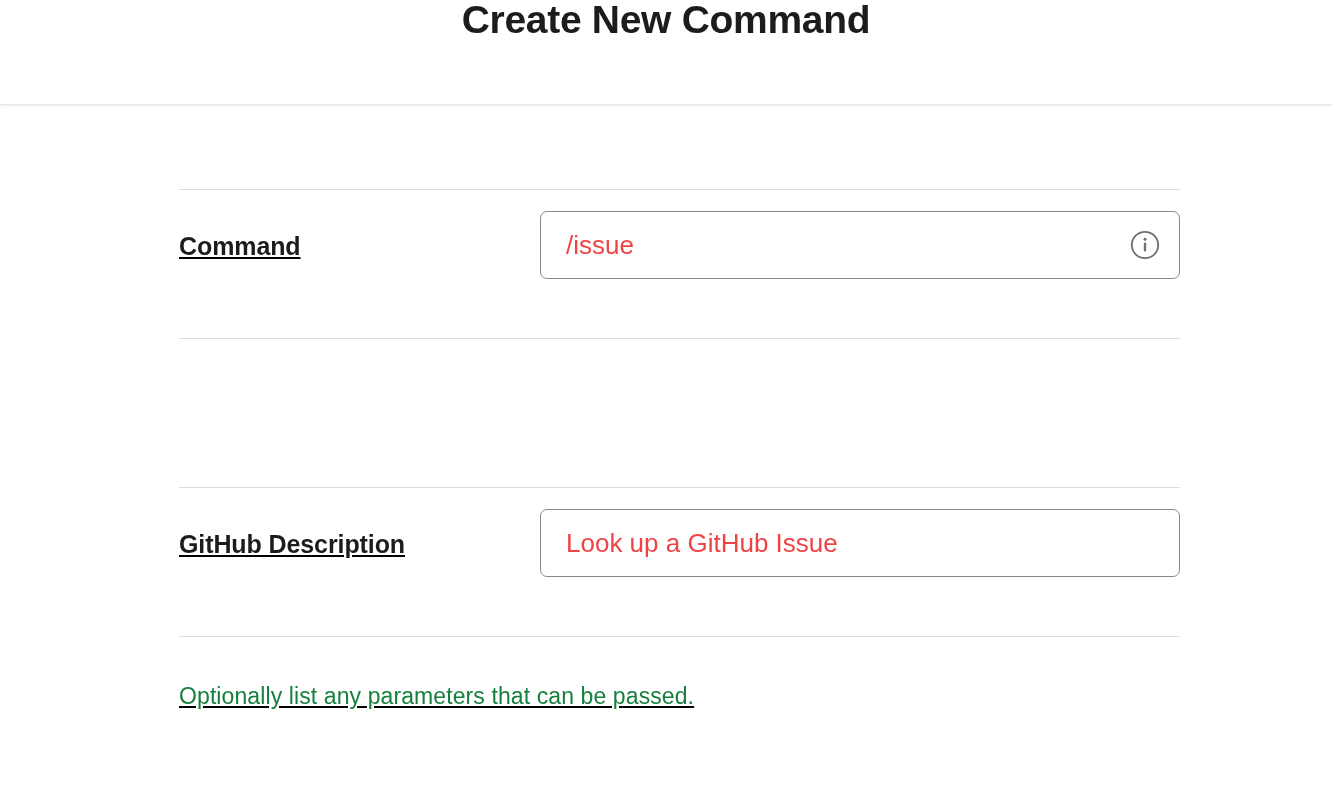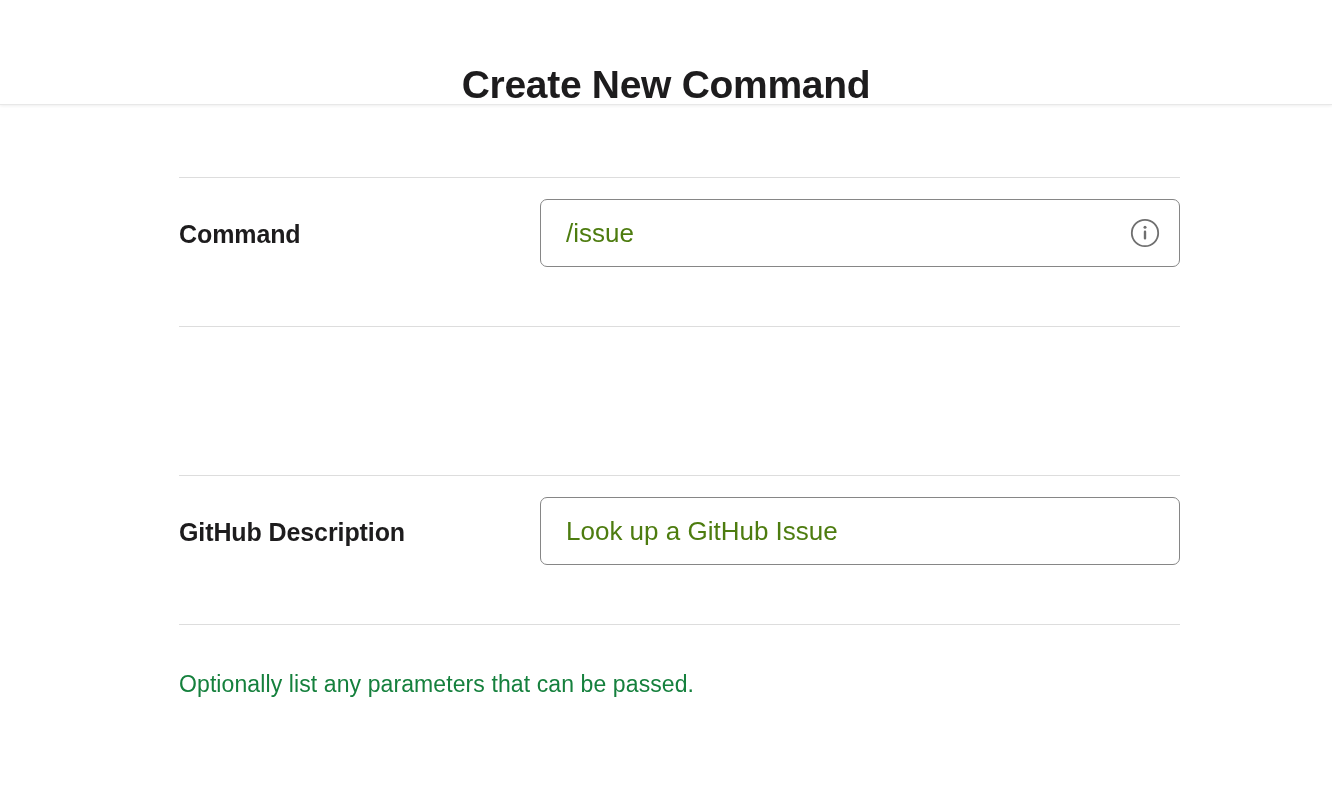--- a/index.html
+++ b/index.html
@@ -22,21 +22,21 @@
 
   
   .modal-header {
     position: absolute;
     top: 0;
     left: 0;
     width: 1332px;
     height: 105px;
     background: #ffffff;
     display: flex;
-    align-items: flex-end;
+    align-items: flex-start;
     justify-content: center;
     border-bottom: 1px solid #e8e8e8;
     box-shadow: 0 1px 3px rgba(0,0,0,0.07);
     z-index: 5;
   }
   .modal-title {
     font-size: 39px;
     font-weight: bold;
     color: #1d1c1d;
     letter-spacing: -0.3px;
@@ -50,22 +50,23 @@
     position: absolute;
     top: 106px;
     left: 0;
     width: 1332px;
     height: 704px;
     background: #ffffff;
     padding-top: 67px;
   }
   .form-inner {
     width: 1001px;
-    margin: 4px auto;
+    margin: 16px auto;
     margin-left: 179px;
+    text-decoration: underline;
   }
 
   .divider {
     height: 1px;
     width: 1001px;
     background: #dddddd;
     border: 0;
     margin: 0;
   }
 
@@ -98,21 +99,21 @@
     height: 68px;
   }
   .text-input {
     width: 640px;
     height: 68px;
     border: 1px solid #868686;
     border-radius: 7px;
     background: #ffffff;
     font-family: "Liberation Sans", sans-serif;
     font-size: 26px;
-    color: #4d7c0f;
+    color: #ef4444;
     padding: 0 58px 0 25px;
     outline: none;
     line-height: 68px;
   }
   .text-input.no-icon {
     padding-right: 34px;
   }
   .info-icon {
     position: absolute;
     right: 20px;

